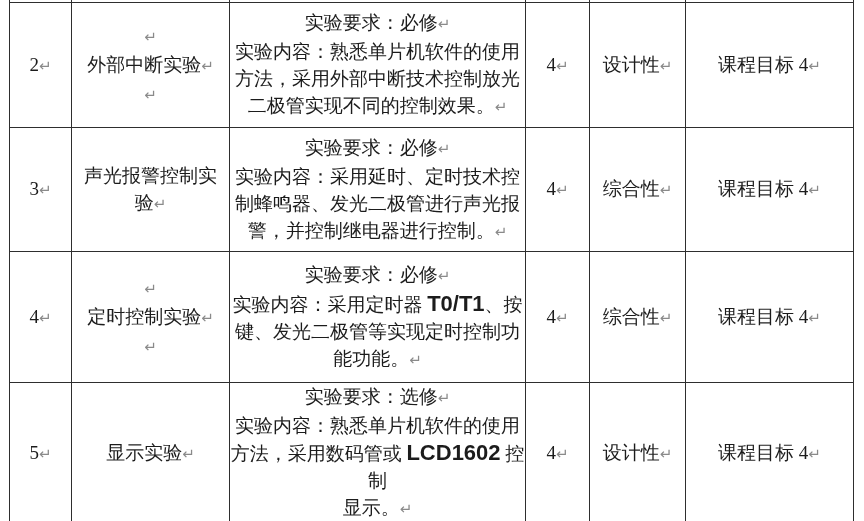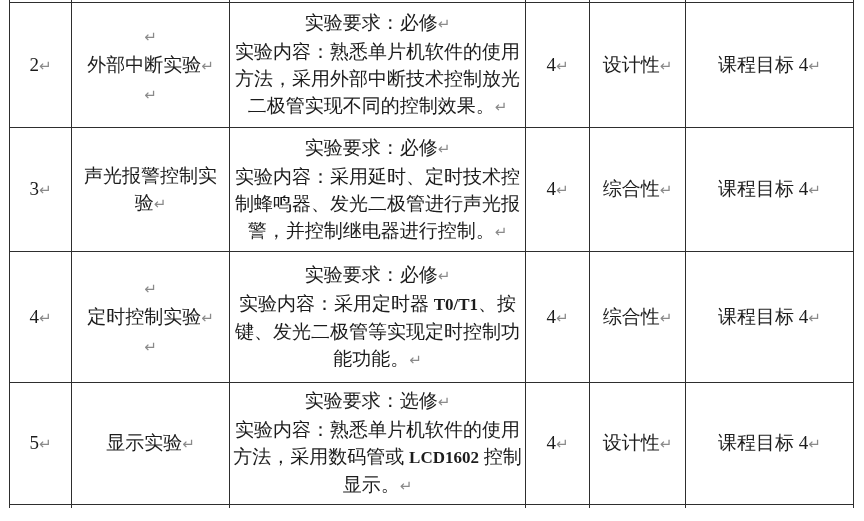--- a/index.html
+++ b/index.html
@@ -10,21 +10,21 @@
     text-align:center;font-size:19px;line-height:27px;}
   td.c-number,td.c-hours{font-size:18px;}
   td.c-content{vertical-align:top;text-align:left;padding:5px 2px 0 6px;}
   tr.partial td{height:4px;border-top:none;}
   tr.partial-bottom td{height:3px;border-bottom:none;}
   tr.r2 td{height:124px;}
   tr.r3 td{height:123px;}
   tr.r4 td{height:130px;}
   tr.r5 td{height:121px;}
   .pm{color:#8a8a8a;font-family:"DejaVu Sans",sans-serif;font-size:15px;}
-  .latin{font-family:Liberation Serif, serif;font-weight:600;font-size:17px;}
+  .latin{font-family:Liberation Sans, sans-serif;font-weight:600;font-size:22px;}
 </style>
 </head>
 <body>
 
 <div class="page">
   <table class="doc">
     <colgroup>
       <col style="width:62px">
         <col style="width:158px">
         <col style="width:296px">

